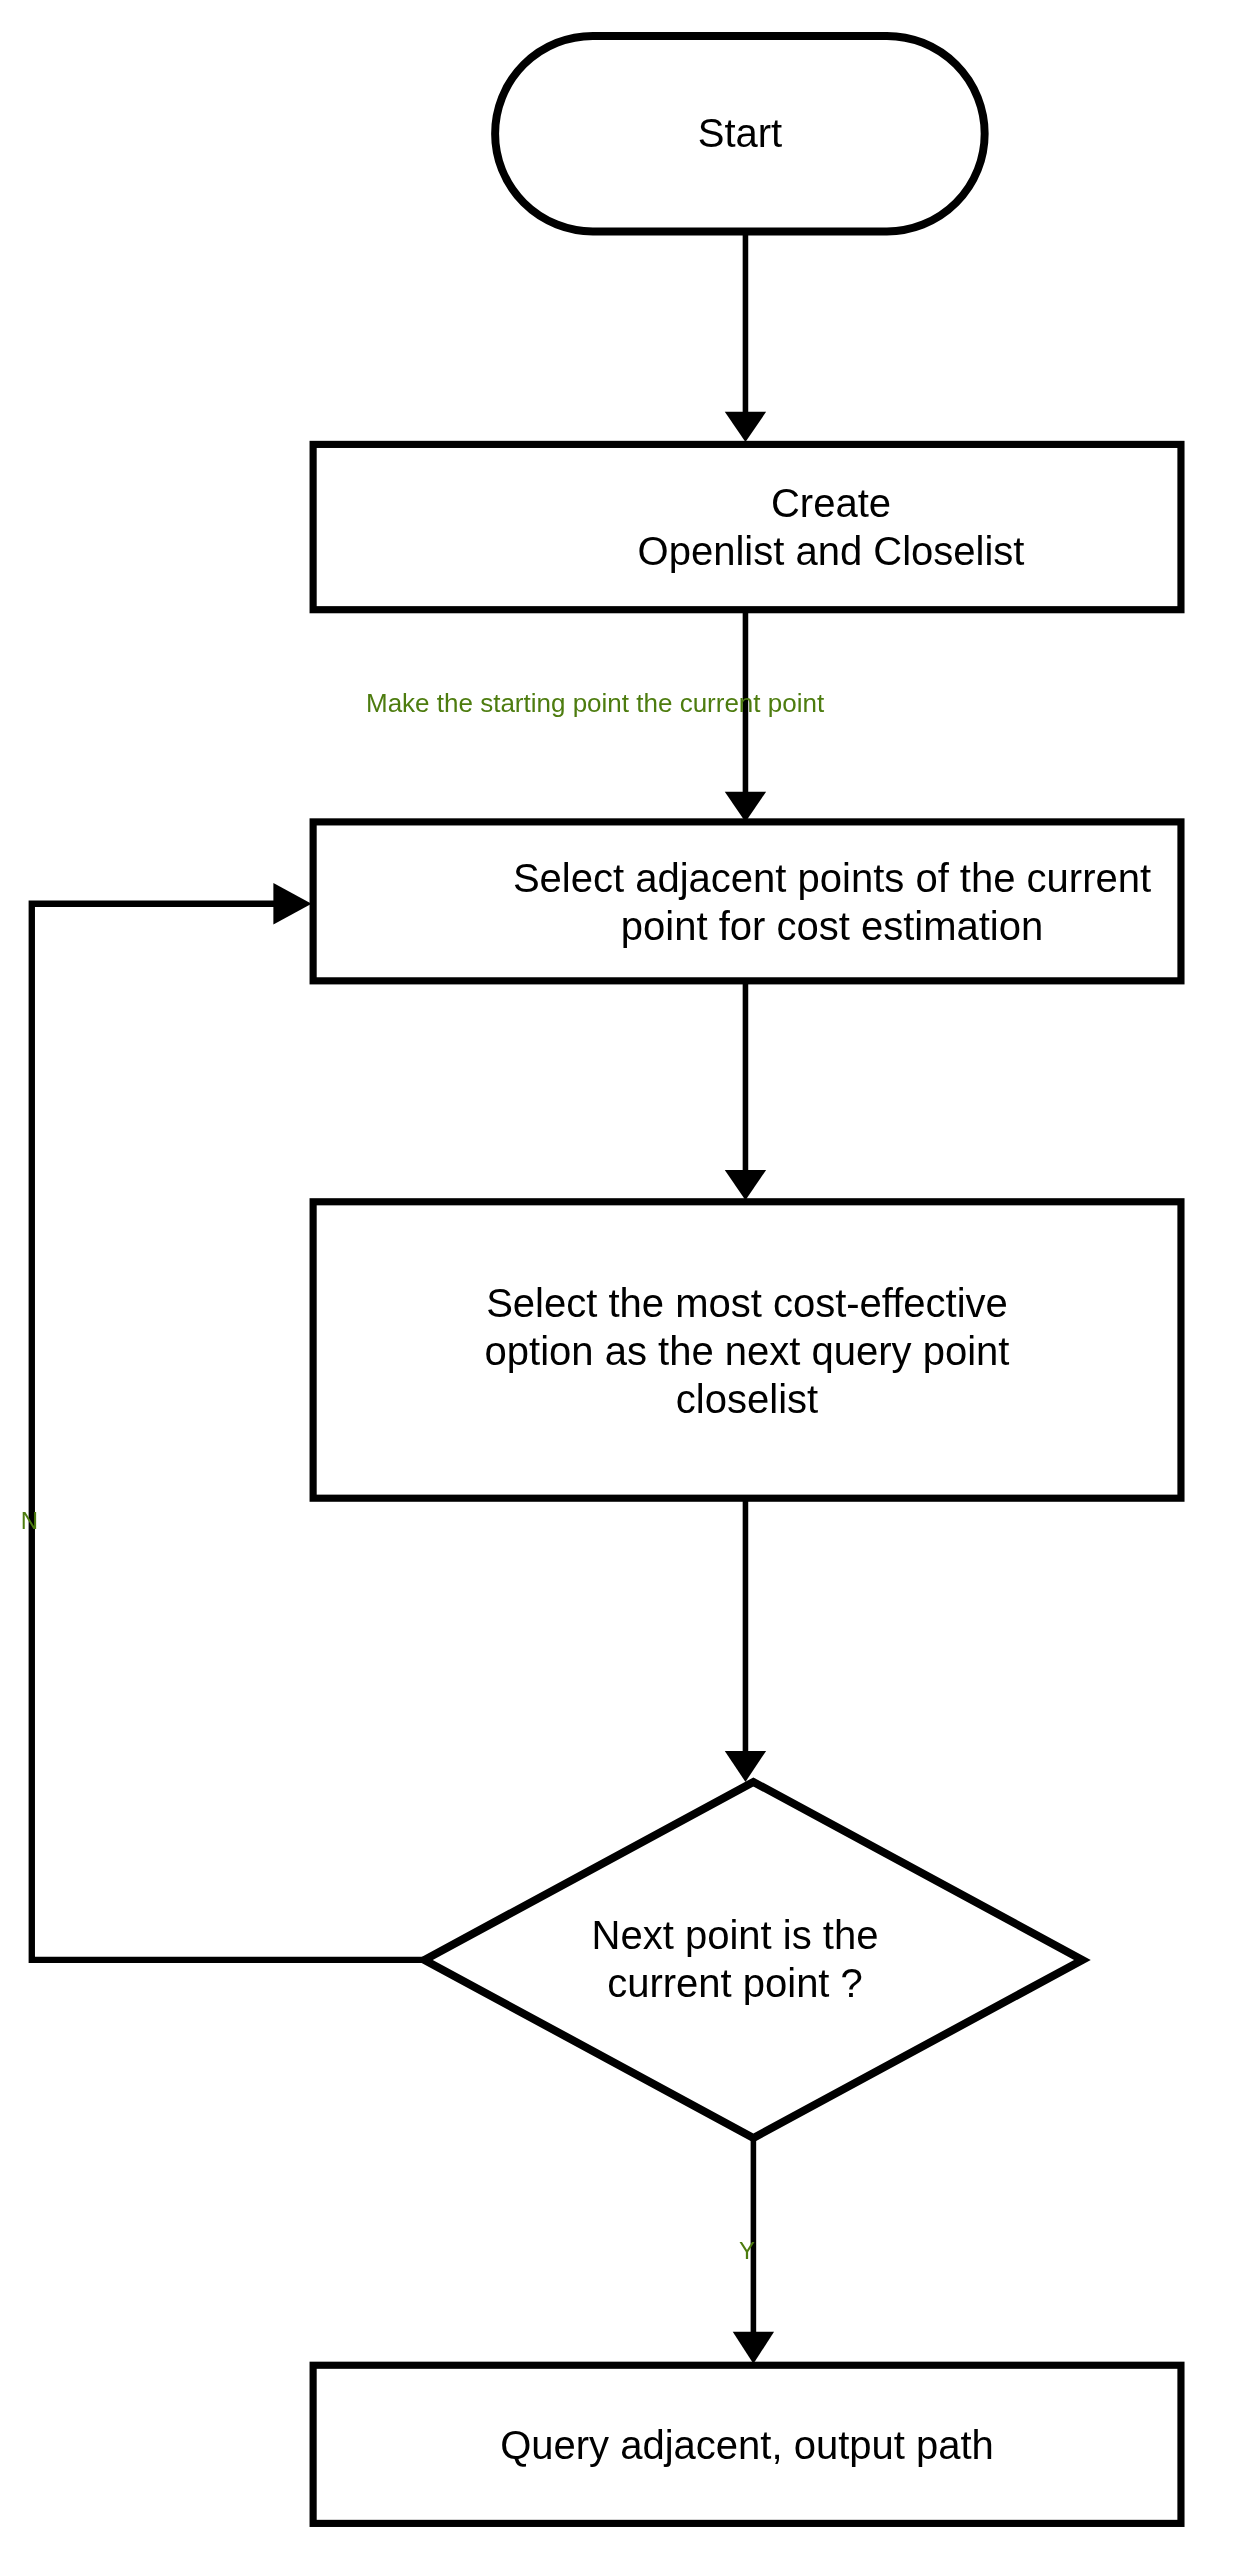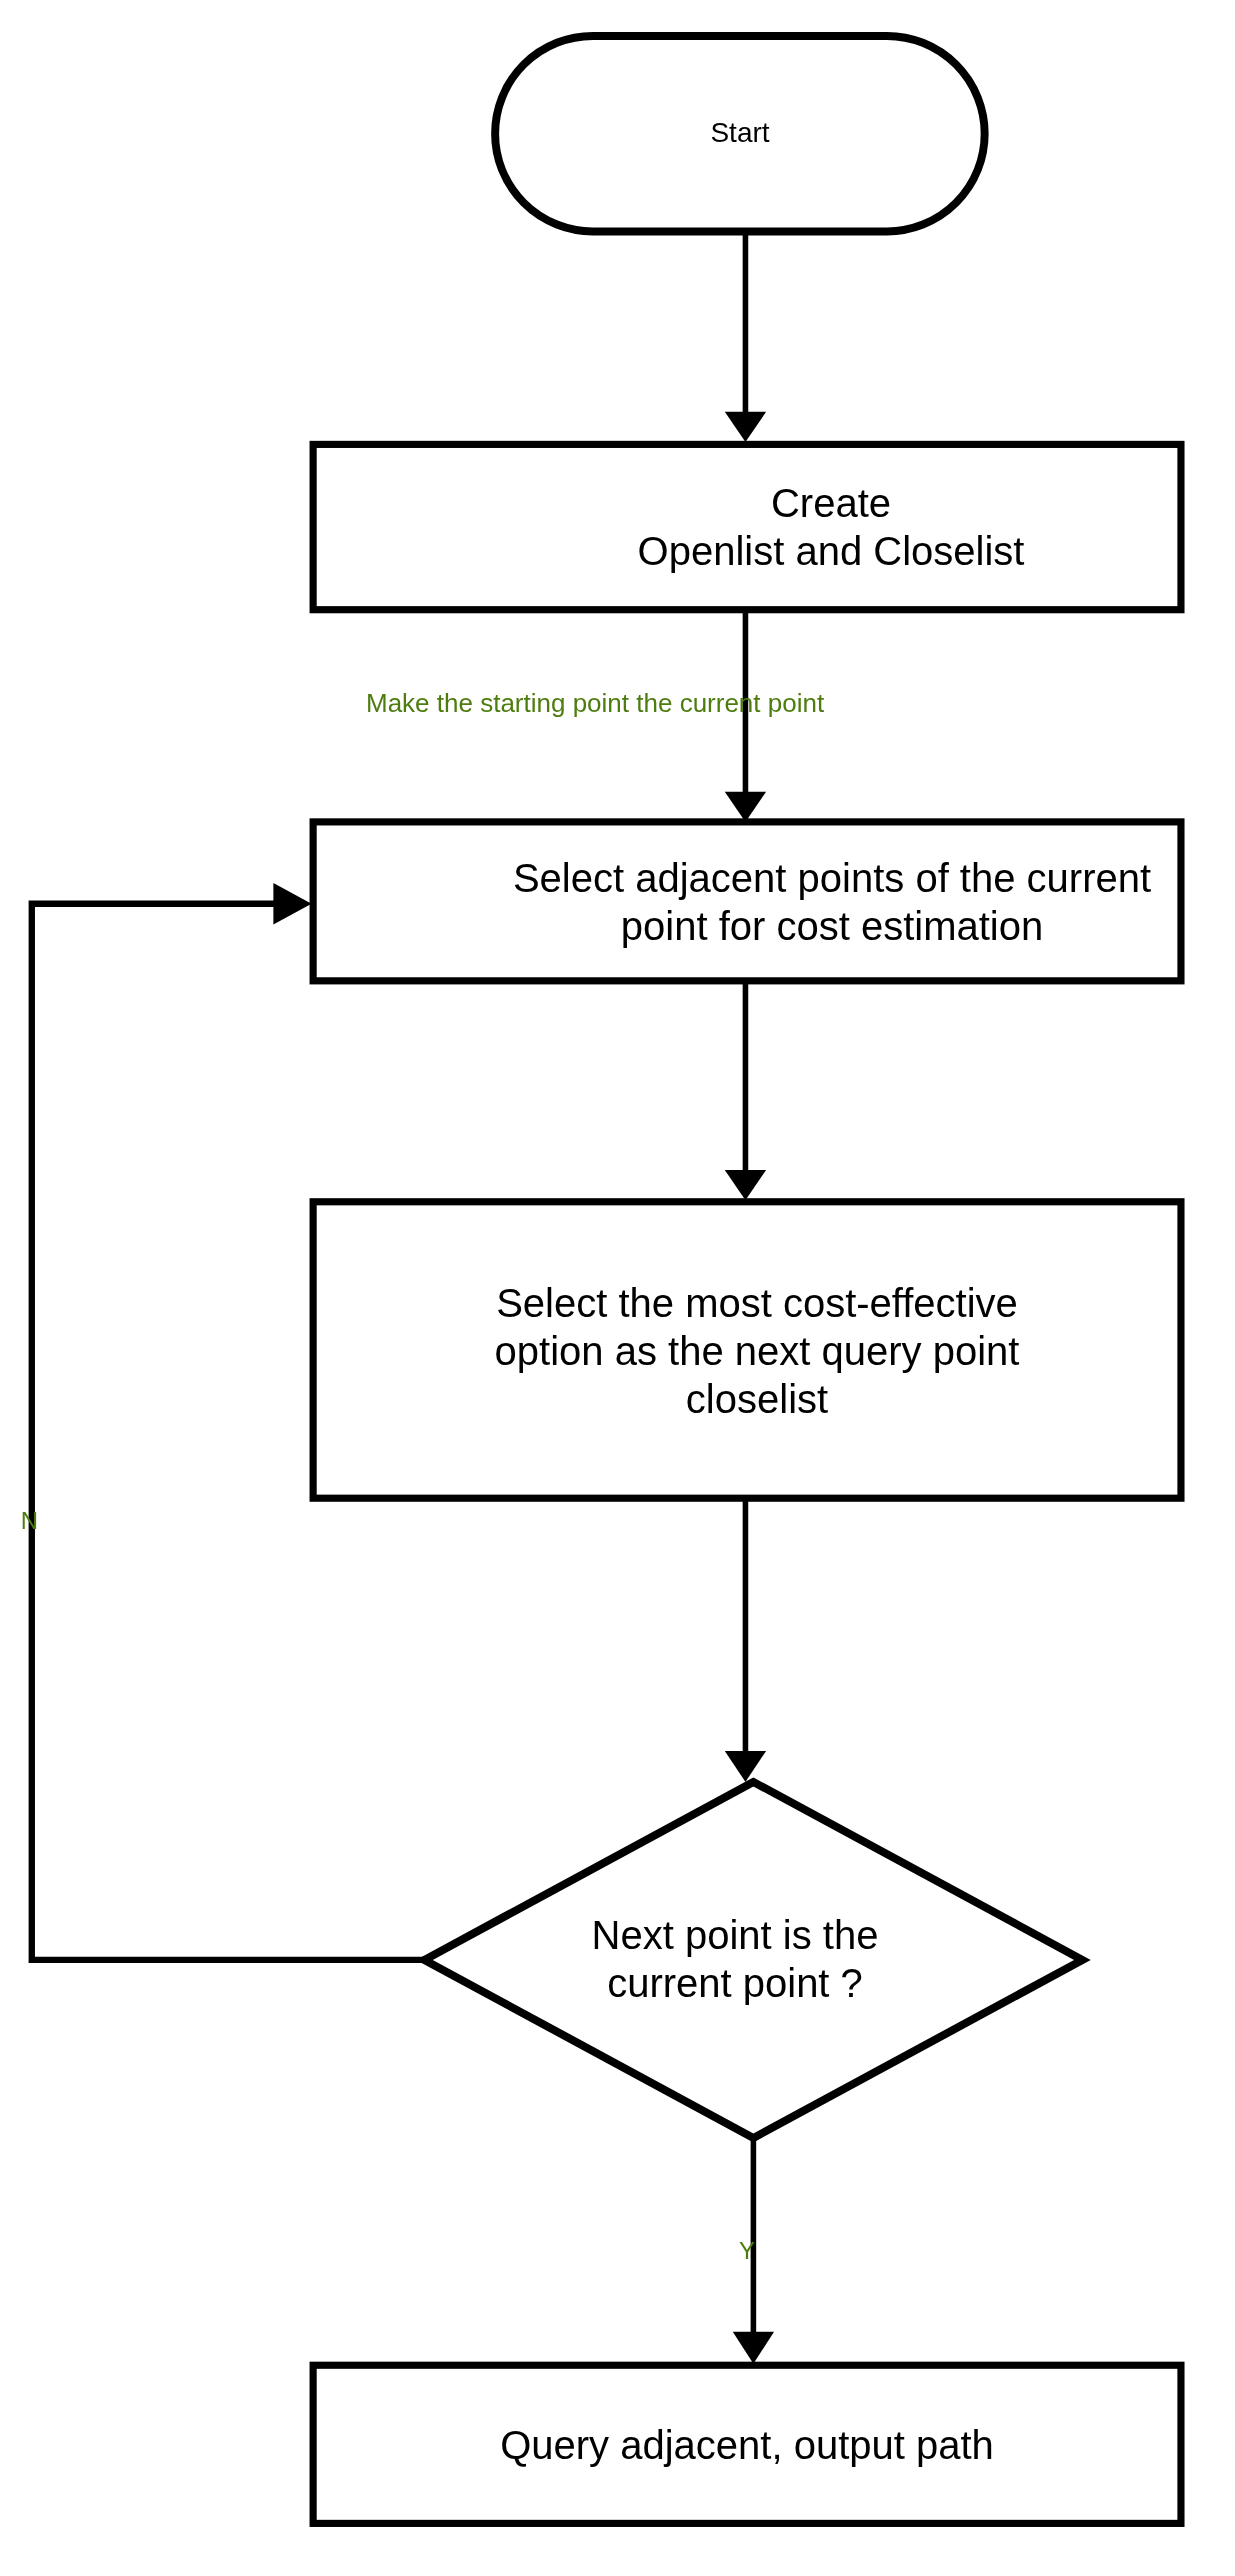--- a/index.html
+++ b/index.html
@@ -38,34 +38,33 @@
     pointer-events: none;
     line-height: 1.20;
   }
   .node-label .line {
     display: block;
     white-space: nowrap;
   }
   
   #label-start {
     left: 493px; top: 33px; width: 494px; height: 200px;
-    font-size: 28px;
+    font-size: 40px;
   }
   #label-create {
     left: 310px; top: 441px; width: 1042px; height: 172px;
     font-size: 40px;
   }
   #label-select-adjacent {
     left: 310px; top: 819px; width: 1044px; height: 165px;
     font-size: 40px;
   }
   #label-select-cost {
     left: 310px; top: 1199px; width: 874px; height: 303px;
     font-size: 40px;
-    padding-left: 10px;
   }
   #label-decision {
     left: 457px; top: 1836px; width: 556px; height: 246px;
     font-size: 40px;
   }
   #label-output {
     left: 310px; top: 2362px; width: 874px; height: 165px;
     font-size: 40px;
   }
   

